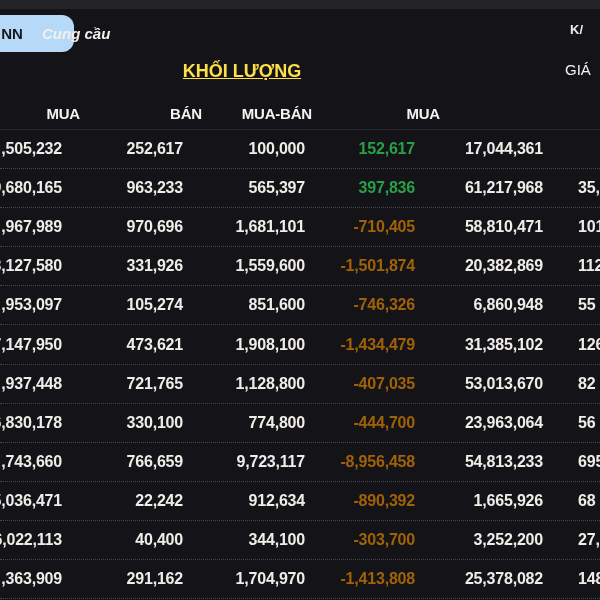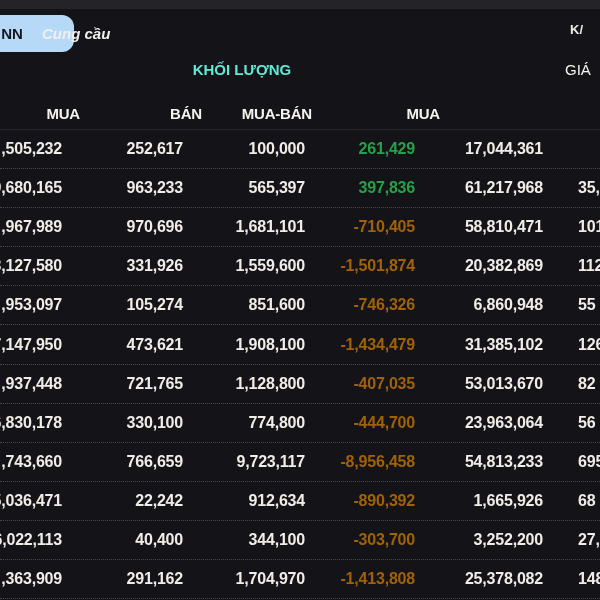--- a/index.html
+++ b/index.html
@@ -53,24 +53,25 @@
     font-size: 13px;
     font-weight: bold;
     white-space: nowrap;
   }
   
   .group-volume {
     position: absolute;
     left: 142px; top: 61px;
     width: 200px;
     text-align: center;
-    color: #5eead4;
-    font-size: 15px;
-    font-weight: bold;
-    white-space: nowrap;
+    color: #fde047;
+    font-size: 18px;
+    font-weight: bold;
+    white-space: nowrap;
+    text-decoration: underline;
   }
   .group-value {
     position: absolute;
     left: 565px; top: 61px;
     color: #f5f3ee;
     font-size: 15px;
     font-weight: normal;
     white-space: nowrap;
   }
   
@@ -150,21 +151,21 @@
     <span class="cell c5">MUA</span>
   </div>
 
   <div class="header-underline"></div>
 
   <div class="table-body">
       <div class="trow">
         <span class="cell c1">,505,232</span>
         <span class="cell c2">252,617</span>
         <span class="cell c3">100,000</span>
-        <span class="cell c4 pos">261,429</span>
+        <span class="cell c4 pos">152,617</span>
         <span class="cell c5">17,044,361</span>
         <span class="cell c6"></span>
       </div>
       <div class="trow">
         <span class="cell c1">9,680,165</span>
         <span class="cell c2">963,233</span>
         <span class="cell c3">565,397</span>
         <span class="cell c4 pos">397,836</span>
         <span class="cell c5">61,217,968</span>
         <span class="cell c6">35,</span>

